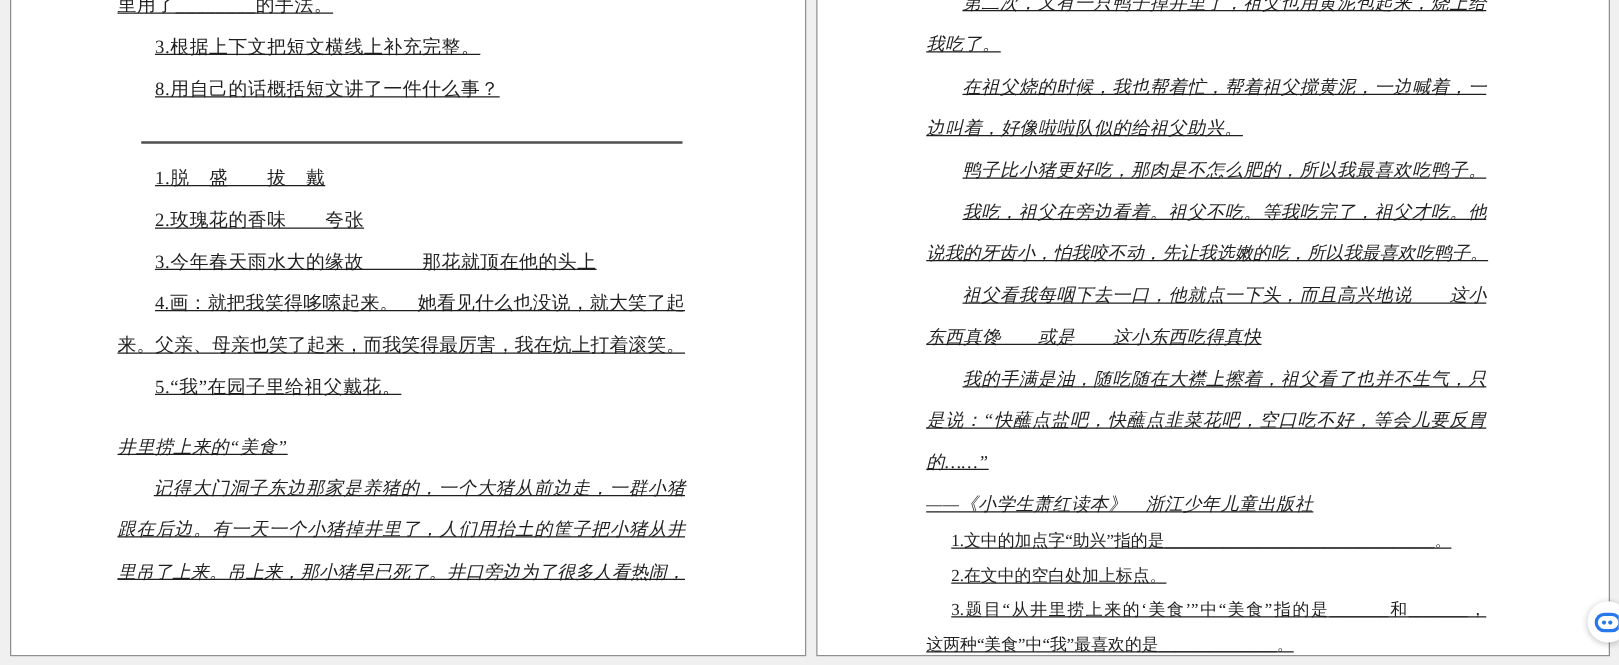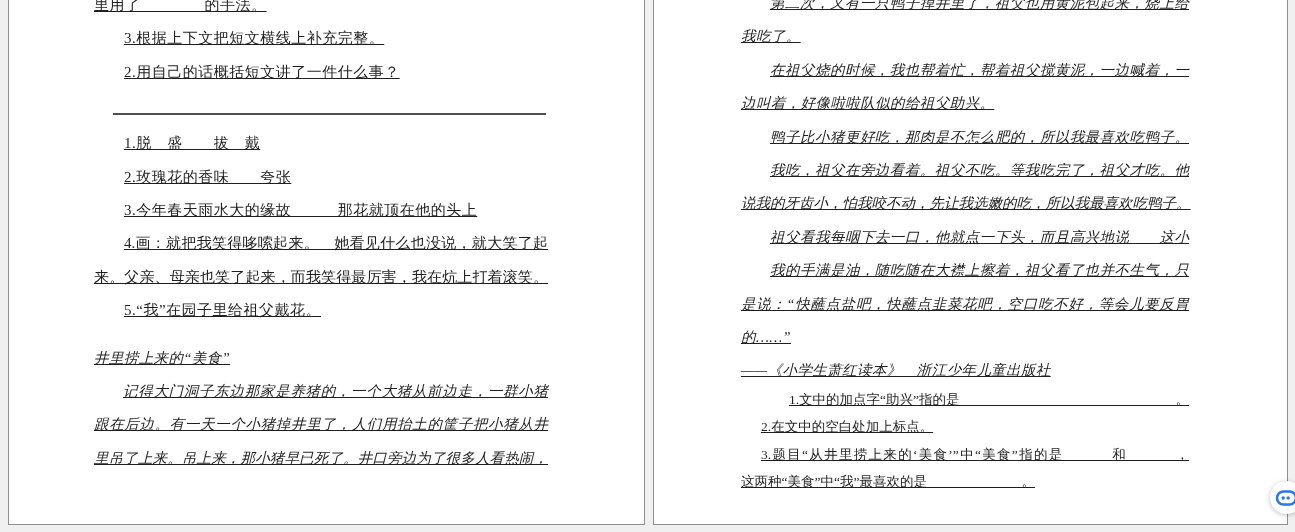--- a/index.html
+++ b/index.html
@@ -44,21 +44,21 @@
     z-index:10;cursor:pointer;
   }
 </style>
 </head>
 <body>
 
 <div class="pg" id="pg-left">
   <div class="ct">
     <div class="ln first-cut-l">里用了________的手法。</div>
     <div class="ln ind">3.根据上下文把短文横线上补充完整。</div>
-    <div class="ln ind">2.用自己的话概括短文讲了一件什么事？</div>
+    <div class="ln ind">8.用自己的话概括短文讲了一件什么事？</div>
 
     <div class="divider"></div>
 
     <div class="ln ind">1.脱　盛　　拔　戴</div>
     <div class="ln ind">2.玫瑰花的香味　　夸张</div>
     <div class="ln ind">3.今年春天雨水大的缘故　　　那花就顶在他的头上</div>
     <div class="ln ind full">4.画：就把我笑得哆嗦起来。　她看见什么也没说，就大笑了起</div>
     <div class="ln full">来。父亲、母亲也笑了起来，而我笑得最厉害，我在炕上打着滚笑。</div>
     <div class="ln ind">5.“我”在园子里给祖父戴花。</div>
 
@@ -72,27 +72,28 @@
 <div class="pg" id="pg-right">
   <div class="ct">
     <div class="ln kai ind full first-cut-r">第二次，又有一只鸭子掉井里了，祖父也用黄泥包起来，烧上给</div>
     <div class="ln kai">我吃了。</div>
     <div class="ln kai ind full">在祖父烧的时候，我也帮着忙，帮着祖父搅黄泥，一边喊着，一</div>
     <div class="ln kai">边叫着，好像啦啦队似的给祖父助兴。</div>
     <div class="ln kai ind full">鸭子比小猪更好吃，那肉是不怎么肥的，所以我最喜欢吃鸭子。</div>
     <div class="ln kai ind full">我吃，祖父在旁边看着。祖父不吃。等我吃完了，祖父才吃。他</div>
     <div class="ln kai full">说我的牙齿小，怕我咬不动，先让我选嫩的吃，所以我最喜欢吃鸭子。</div>
     <div class="ln kai ind full">祖父看我每咽下去一口，他就点一下头，而且高兴地说　　这小</div>
+    <div class="ln kai">东西真馋　　或是　　这小东西吃得真快</div>
     <div class="ln kai ind full">我的手满是油，随吃随在大襟上擦着，祖父看了也并不生气，只</div>
     <div class="ln kai full">是说：“快蘸点盐吧，快蘸点韭菜花吧，空口吃不好，等会儿要反胃</div>
     <div class="ln kai">的……”</div>
     <div class="ln kai rgt">——《小学生萧红读本》　浙江少年儿童出版社</div>
 
     <div class="qblock">
-      <div class="ln sm" style="text-indent:20px;text-align:right;">1.文中的加点字“助兴”指的是________________________________。</div>
+      <div class="ln sm" style="text-indent:20px;">1.文中的加点字“助兴”指的是________________________________。</div>
       <div class="ln sm" style="text-indent:20px;">2.在文中的空白处加上标点。</div>
       <div class="ln sm full" style="text-indent:20px;">3.题目“从井里捞上来的‘美食’”中“美食”指的是_______和_______，</div>
       <div class="ln sm">这两种“美食”中“我”最喜欢的是______________。</div>
     </div>
   </div>
 </div>
 
 <div class="bot-btn">
   <span style="display:flex;">
     <svg width="23" height="20" viewBox="0 0 23 20">

